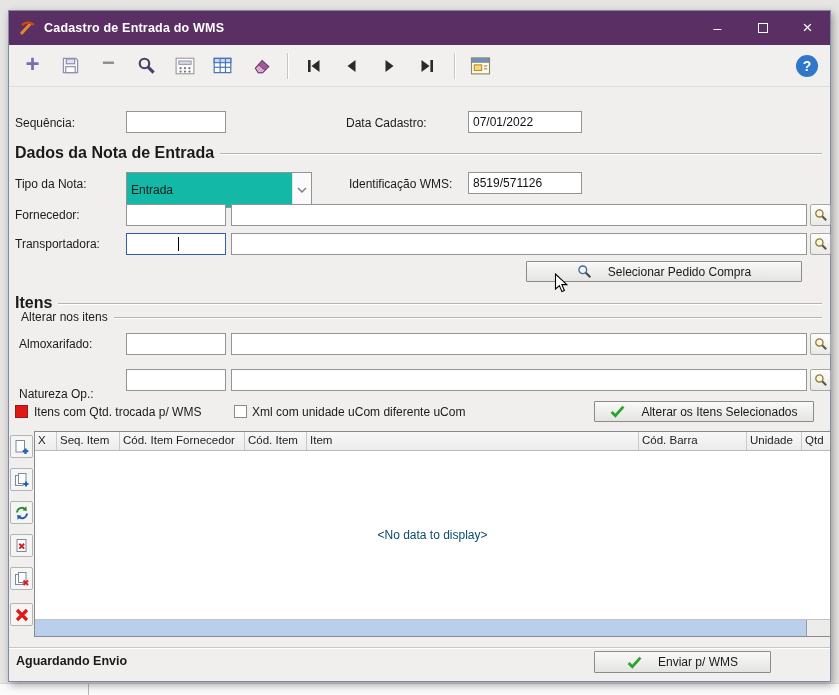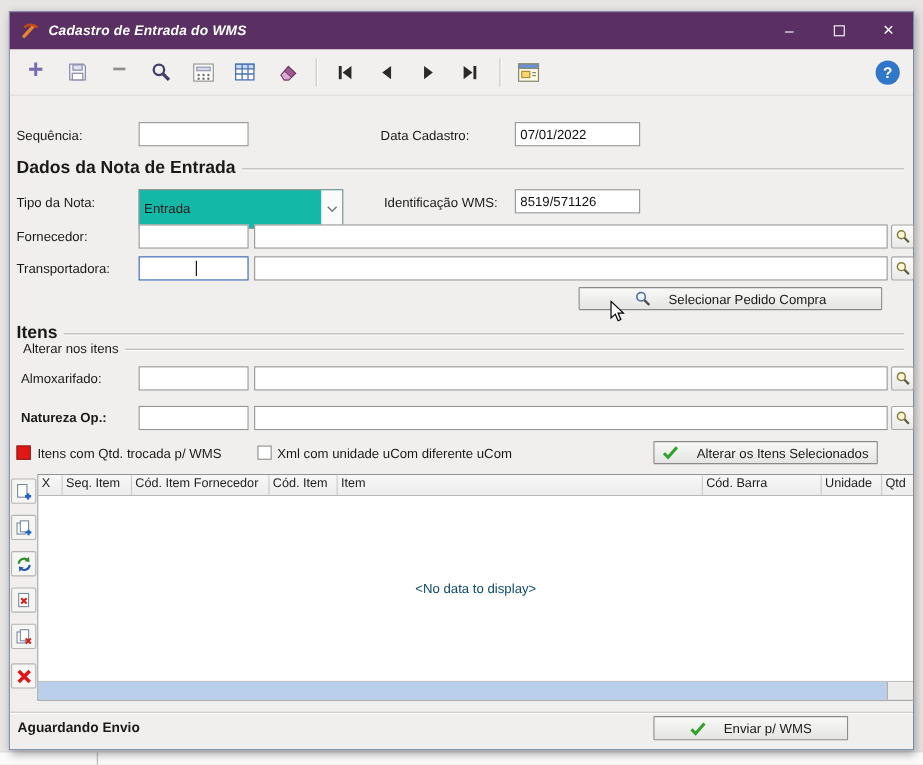--- a/index.html
+++ b/index.html
@@ -5,21 +5,21 @@
   * { box-sizing: border-box; margin:0; padding:0; }
   html,body { width:839px; height:695px; overflow:hidden; }
   body { font-family:"Liberation Sans", sans-serif; font-size:12px; color:#1a1a1a; background:#e7e5e3; }
   .screen { position:relative; width:839px; height:695px; }
   .desktop-strip { position:absolute; left:0; bottom:0; width:839px; height:12px; background:#fbfbfb; border-top:1px solid #d8d8d8; }
   .desktop-strip .vline { position:absolute; left:88px; top:0; width:1px; height:12px; background:#b8b8b8; }
 
   .window { position:absolute; left:8px; top:10px; width:823px; height:672px; background:#f0efed; border:1px solid #7e8aa8; box-shadow:2px 3px 8px rgba(0,0,0,.35); }
 
   
-  .titlebar { position:absolute; left:0; top:0; right:0; height:34px; background:#5a2f63; display:flex; align-items:center; color:#fff;font-style:italic; }
+  .titlebar { position:absolute; left:0; top:0; right:0; height:34px; background:#5a2f63; display:flex; align-items:center; color:#fff; }
   .app-icon { width:18px; height:18px; margin:0 8px 0 9px; flex:0 0 auto; }
   .title-text { font-weight:bold; font-size:12.5px; letter-spacing:.2px; }
   .win-controls { margin-left:auto; display:flex; height:34px; }
   .win-btn { width:45px; height:34px; display:flex; align-items:center; justify-content:center; color:#fff; font-size:14px; cursor:default; }
   .win-btn.max span { display:block; width:10px; height:10px; border:1px solid #fff; }
 
   
   .toolbar { position:absolute; left:0; top:34px; right:0; height:42px; background:#f1f0ee; border-bottom:1px solid #ddd; display:flex; align-items:center; padding:0 8px; }
   .tbtn { width:31px; height:31px; display:flex; align-items:center; justify-content:center; margin-right:7px; border:1px solid transparent; border-radius:2px; }
   .tbtn.plus { color:#7a6bb2; font-size:24px; font-weight:bold; line-height:1; padding-bottom:3px; }
@@ -245,35 +245,35 @@
     <div class="lbl" style="left:10px; top:326px;">Almoxarifado:</div>
     <input class="inp" style="left: 117px; top: 322px; width: 100px;" value="">
     <input class="inp" style="left: 222px; top: 322px; width: 576px;" value="">
     <div class="lookup-btn" style="left:801px; top:322px;">
       <svg width="14" height="14" viewBox="0 0 14 14">
         <circle cx="5.4" cy="5.4" r="3.6" fill="#fdf6d8" stroke="#8a7a3a" stroke-width="1.3"></circle>
         <line x1="8.2" y1="8.2" x2="12.2" y2="12.2" stroke="#5a5a42" stroke-width="2"></line>
       </svg>
     </div>
 
-    <div class="lbl" style="left:10px; top:362px;font-weight:bold;">Natureza Op.:</div>
+    <div class="lbl" style="left:10px; top:376px;">Natureza Op.:</div>
     <input class="inp" style="left: 117px; top: 358px; width: 100px;" value="">
     <input class="inp" style="left: 222px; top: 358px; width: 576px;" value="">
     <div class="lookup-btn" style="left:801px; top:358px;">
       <svg width="14" height="14" viewBox="0 0 14 14">
         <circle cx="5.4" cy="5.4" r="3.6" fill="#fdf6d8" stroke="#8a7a3a" stroke-width="1.3"></circle>
         <line x1="8.2" y1="8.2" x2="12.2" y2="12.2" stroke="#5a5a42" stroke-width="2"></line>
       </svg>
     </div>
 
     <div class="legend-red" style="left:6px; top:394px;"></div>
     <div class="lbl" style="left:25px; top:394px;">Itens com Qtd. trocada p/ WMS</div>
     <div class="checkbox" style="left:225px; top:394px;"></div>
     <div class="lbl" style="left:243px; top:394px;">Xml com unidade uCom diferente uCom</div>
-    <div class="btn" style="left:585px; top:390px; width:204px; height:21px;">
+    <div class="btn" style="left:585px; top:390px; width:220px; height:21px;">
       <svg width="15" height="13" viewBox="0 0 14 12">
         <path d="M1.5 6.5 L5 10 L12.5 1.5" fill="none" stroke="#2da32d" stroke-width="2.6"></path>
       </svg>
       <span>Alterar os Itens Selecionados</span>
     </div>
 
     <div class="gbtn" style="top:424px;">
       <svg width="16" height="16" viewBox="0 0 16 16">
         <rect x="2" y="1.5" width="8.5" height="11.5" fill="#fff" stroke="#7a8aa0"></rect>
         <path d="M11.5 9.5v5.5M8.7 12.2h5.6" stroke="#1f62c4" stroke-width="2.2"></path>

